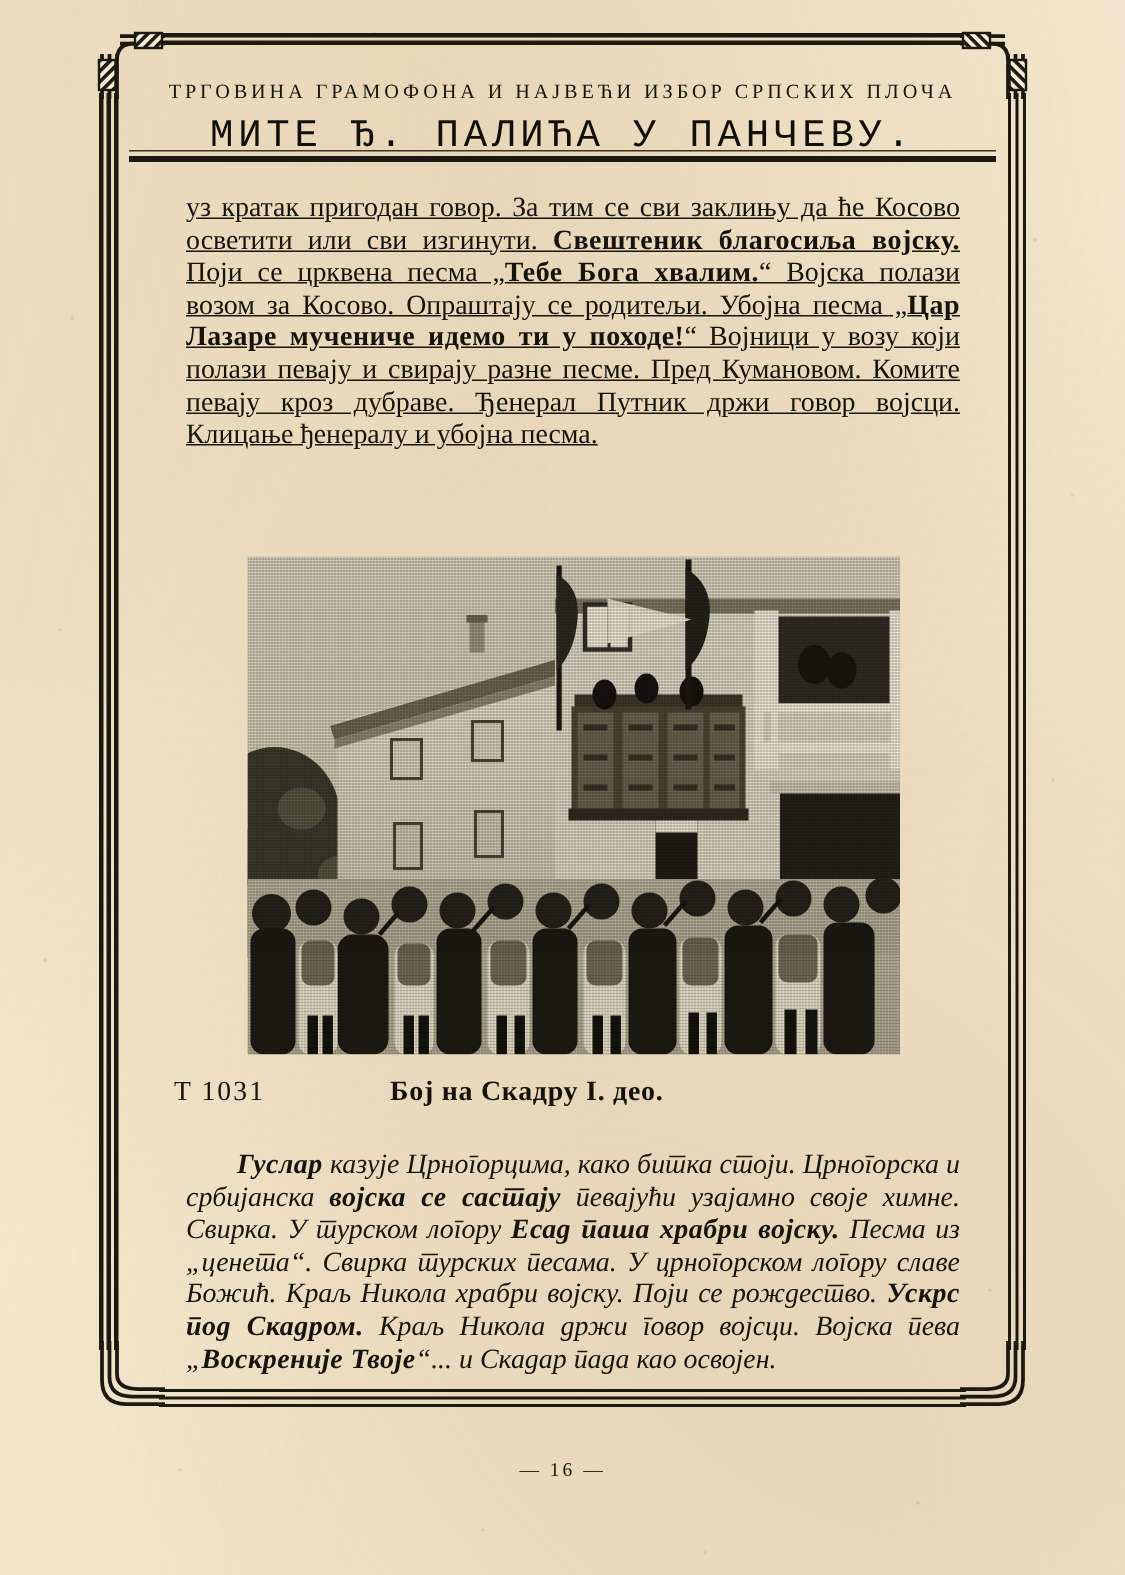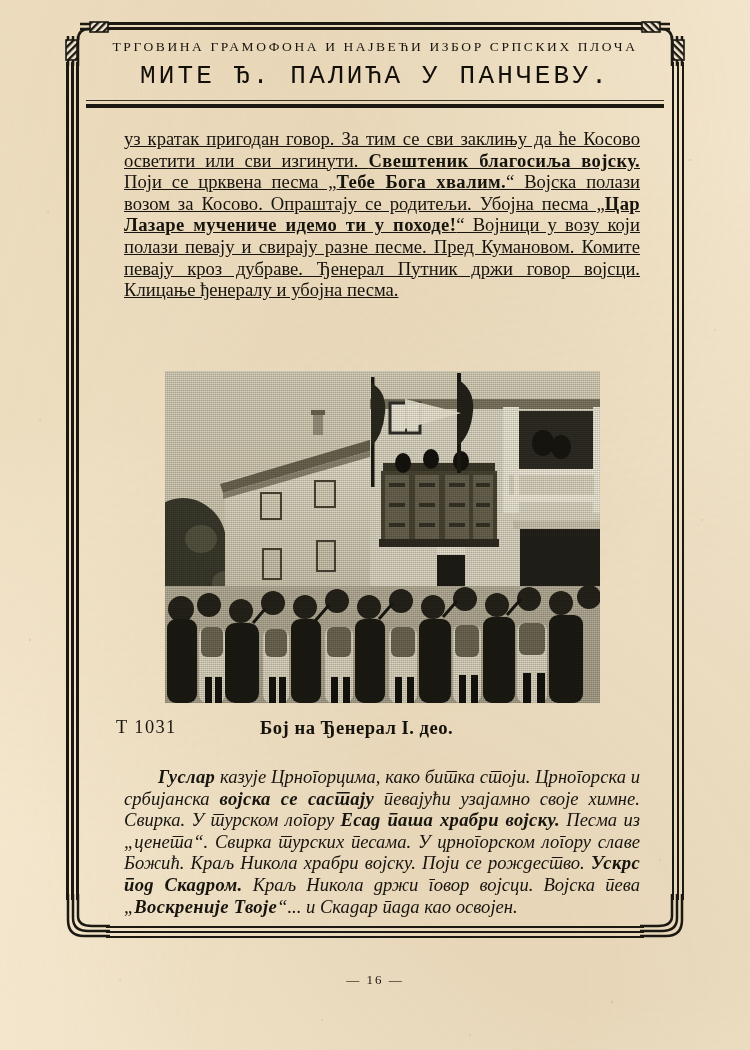--- a/index.html
+++ b/index.html
@@ -51,21 +51,21 @@
   .corner.bl{left:-2px;bottom:-2px;}
   .corner.br{right:-2px;bottom:-2px;}
 
   
   .header{
     position:absolute;left:86px;top:40px;width:578px;z-index:4;text-align:center;
   }
   .header-sub{
     font-family:"Liberation Serif",serif;
     font-size:13.5px;letter-spacing:2.6px;color:#17140e;
-    white-space:nowrap;line-height:1;
+    white-space:nowrap;line-height:1;margin-top:14px;
   }
   .header-title{
     margin-top:9px;
     font-family:Liberation Mono, monospace;
     font-size:26px;letter-spacing:3.2px;color:#120f09;
     white-space:nowrap;line-height:1;
   }
   .header-rules{position:absolute;left:86px;top:100px;width:578px;z-index:4;}
   .header-rules .thin{height:1.4px;background:#3a332a;margin-bottom:2.6px;}
   .header-rules .thick{height:4.2px;background:#1c1913;}
@@ -405,21 +405,21 @@
     </g>
 
     <rect width="435" height="332" fill="none"></rect>
   </svg>
   <div class="halftone"></div>
 </div>
 
 <div class="catalog">
   <div class="cat-num">T 1031</div>
   <div class="cat-titles">
-    <div class="cat-line">Бој на Ђенерал I. део.</div>
+    <div class="cat-line">Бој на Скадру I. део.</div>
   </div>
 </div>
 
 <div class="content-bottom">
   <p class="body indent"><b>Гуслар</b> казује Црногорцима, како битка стоји. Црногорска и србијанска <b>војска се састају</b> певајући узајамно своје химне. Свирка. У турском логору <b>Есад паша храбри војску.</b> Песма из „ценета“. Свирка турских песама. У црногорском логору славе Божић. Краљ Никола храбри војску. Поји се рождество. <b>Ускрс под Скадром.</b> Краљ Никола држи говор војсци. Војска пева „<b>Воскрeније Твоје</b>“... и Скадар пада као освојен.</p>
 </div>
 
 <div class="page-num">— 16 —</div>
 
 </body></html>

